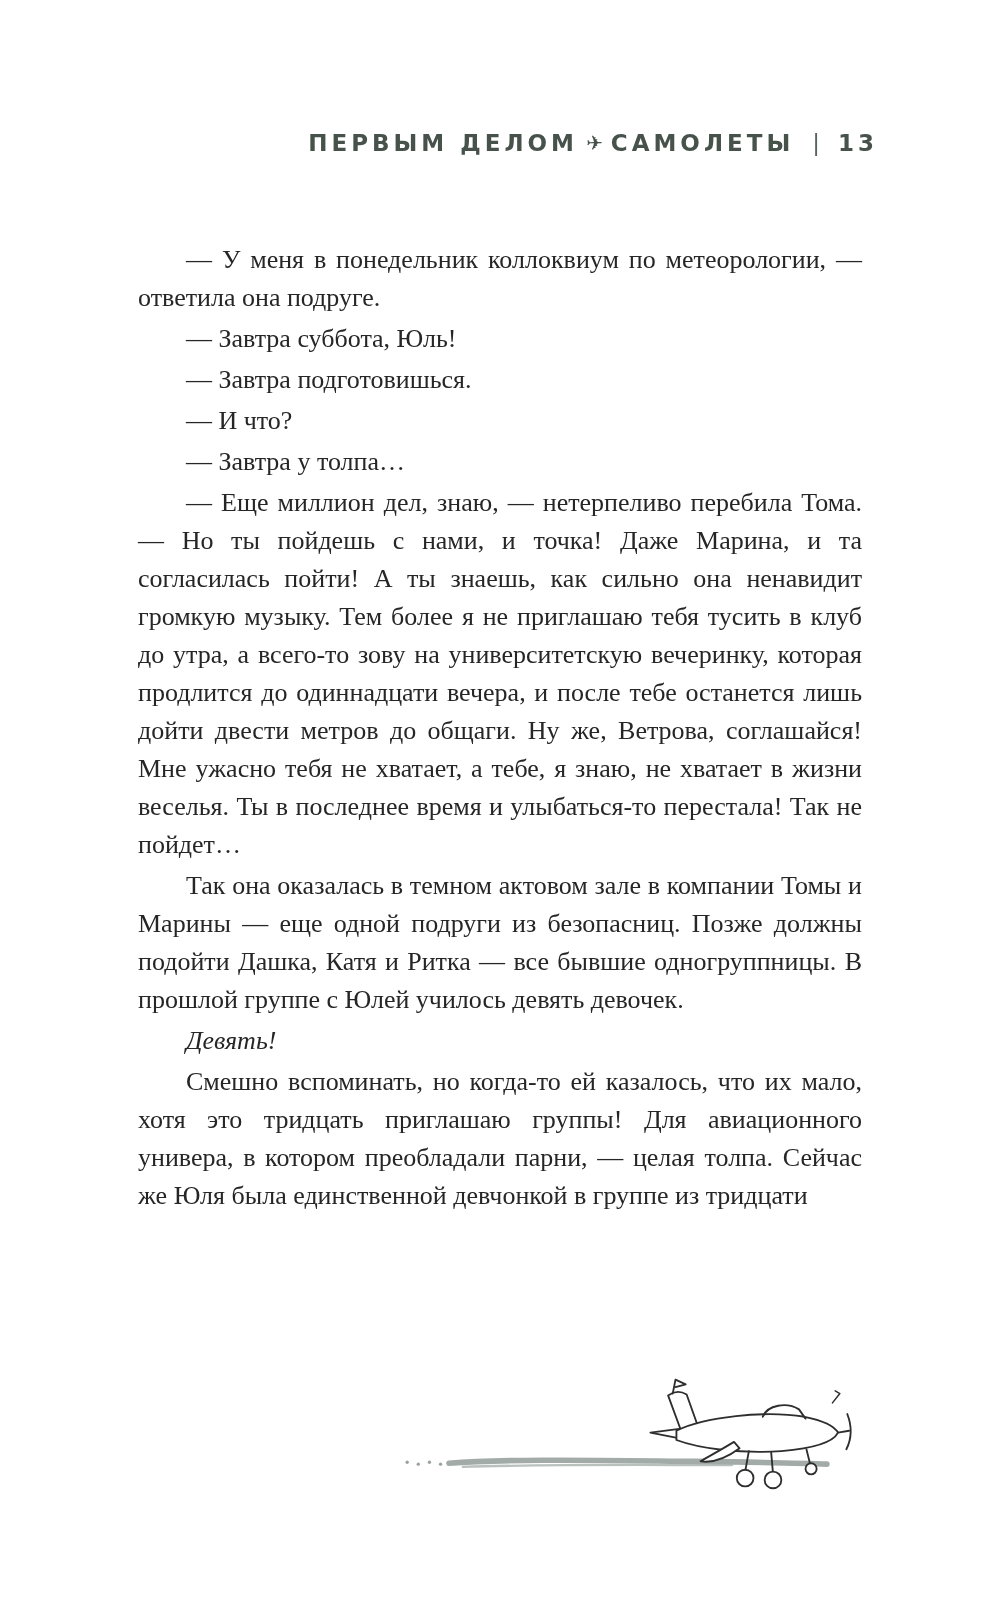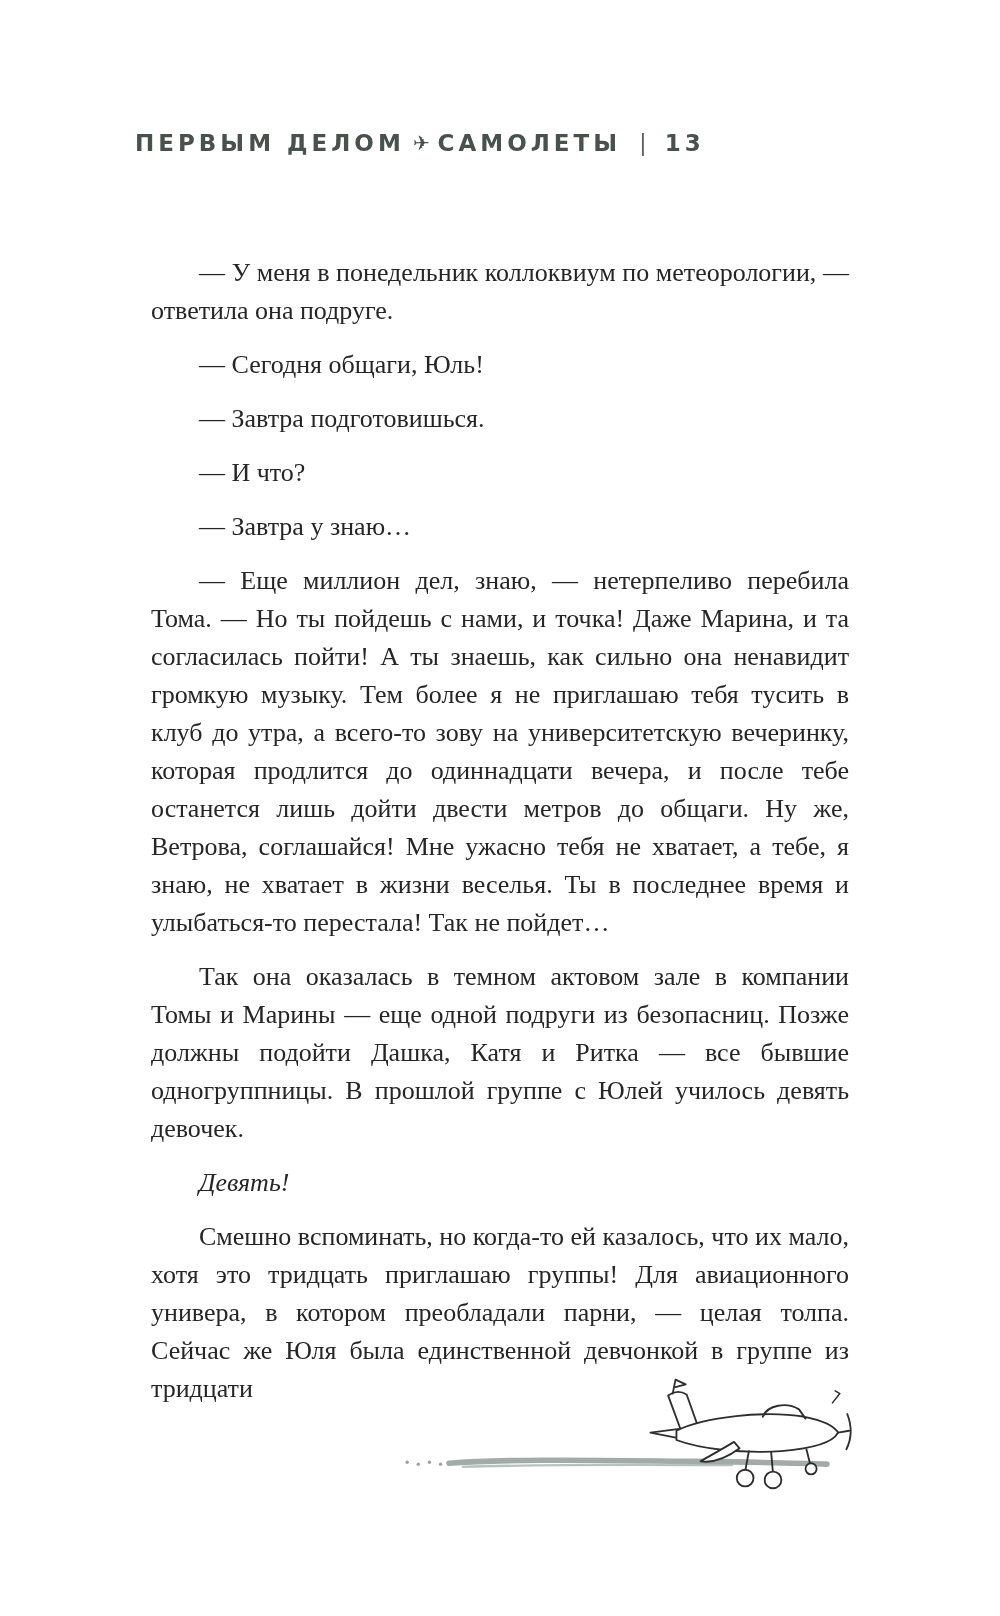--- a/index.html
+++ b/index.html
@@ -12,23 +12,23 @@
     width: 1000px;
     height: 1616px;
     background: #ffffff;
     overflow: hidden;
     font-family: "Liberation Serif", serif;
     color: #262626;
   }
   .running-header {
     position: absolute;
     top: 130px;
-    left: 135px;
+    left: 148px;
     width: 730px;
-    text-align: left;
+    text-align: right;
     font-family: "DejaVu Sans", sans-serif;
     font-weight: bold;
     font-size: 23px;
     letter-spacing: 4px;
     color: #47524b;
     white-space: nowrap;
   }
   .running-header .plane-glyph {
     display: inline-block;
     margin: 0 8px;
@@ -47,21 +47,21 @@
     top: 238px;
     left: 135px;
     width: 730px;
     font-size: 26px;
     line-height: 38px;
     text-align: justify;
     hyphens: auto;
     -webkit-hyphens: auto;
   }
   .text-block p {
-    margin: 16px;
+    margin: 3px;
     text-indent: 48px;
   }
   .text-block p.italic {
     font-style: italic;
   }
   .footer-art {
     position: absolute;
     left: 385px;
     top: 1375px;
     width: 490px;
@@ -77,24 +77,24 @@
 <body>
 
 <div class="page">
 
   <header class="running-header">
     <span>ПЕРВЫМ ДЕЛОМ</span><span class="plane-glyph">✈</span><span>САМОЛЕТЫ</span><span class="sep">|</span><span class="page-num">13</span>
   </header>
 
   <main class="text-block">
     <p>— У меня в понедельник коллоквиум по метеорологии, — ответила она подруге.</p>
-    <p>— Сегодня общаги, Юль!</p>
+    <p>— Завтра суббота, Юль!</p>
     <p>— Завтра подготовишься.</p>
     <p>— И что?</p>
-    <p>— Завтра у знаю…</p>
+    <p>— Завтра у толпа…</p>
     <p>— Еще миллион дел, знаю, — нетерпеливо перебила Тома. — Но ты пойдешь с нами, и точка! Даже Марина, и та согласилась пойти! А ты знаешь, как сильно она ненавидит громкую музыку. Тем более я не приглашаю тебя тусить в клуб до утра, а всего-то зову на университетскую вечеринку, которая продлится до одиннадцати вечера, и после тебе останется лишь дойти двести метров до общаги. Ну же, Ветрова, соглашайся! Мне ужасно тебя не хватает, а тебе, я знаю, не хватает в жизни веселья. Ты в последнее время и улыбаться-то перестала! Так не пойдет…</p>
     <p>Так она оказалась в темном актовом зале в компании Томы и Марины — еще одной подруги из безопасниц. Позже должны подойти Дашка, Катя и Ритка — все бывшие одногруппницы. В прошлой группе с Юлей училось девять девочек.</p>
     <p class="italic">Девять!</p>
     <p>Смешно вспоминать, но когда-то ей казалось, что их мало, хотя это тридцать приглашаю группы! Для авиационного универа, в котором преобладали парни, — целая толпа. Сейчас же Юля была единственной девчонкой в группе из тридцати</p>
   </main>
 
   <div class="footer-art">
     <svg viewBox="0 0 500 140" xmlns="http://www.w3.org/2000/svg">
 
       <circle cx="10" cy="94" r="1.8" fill="#98a29e"></circle>

